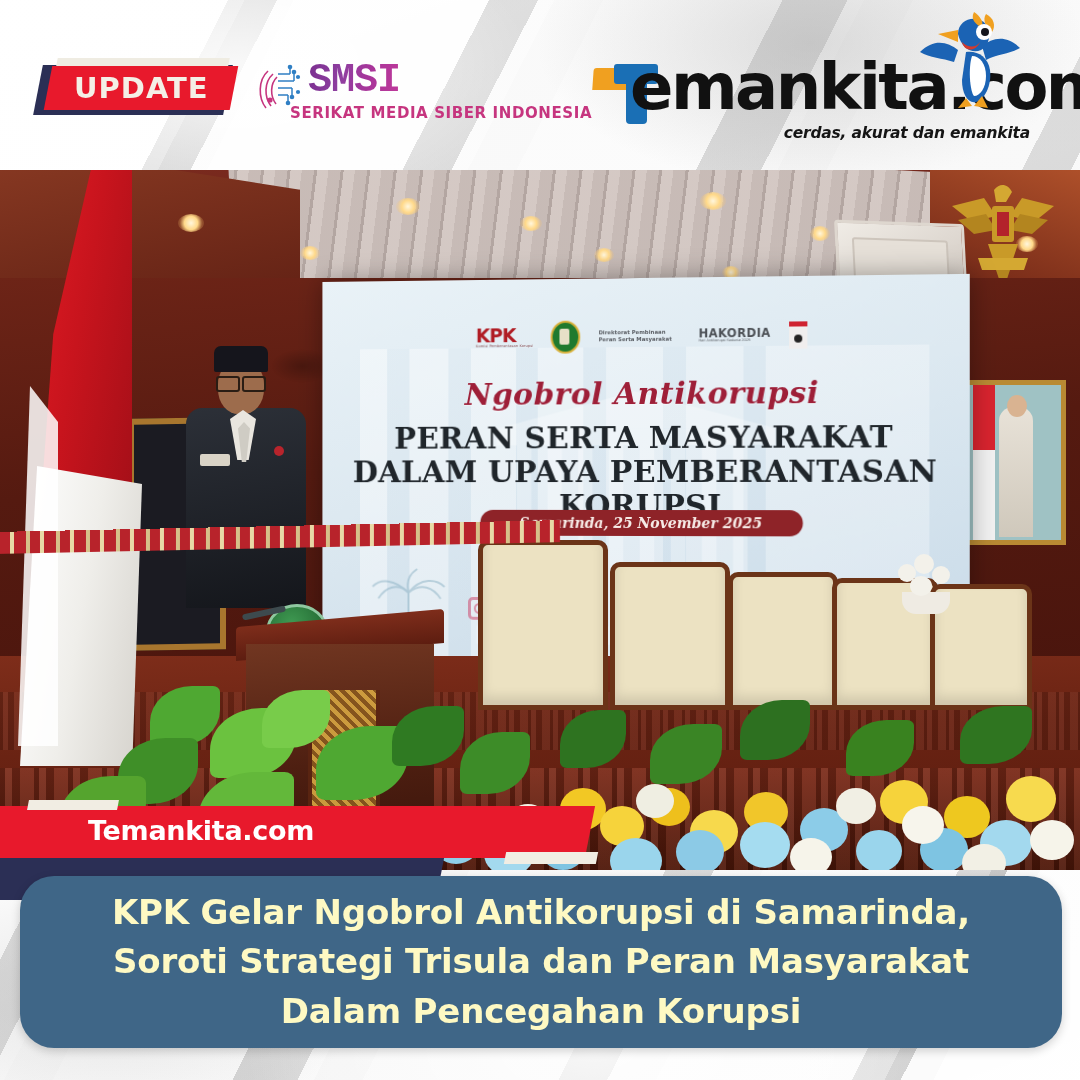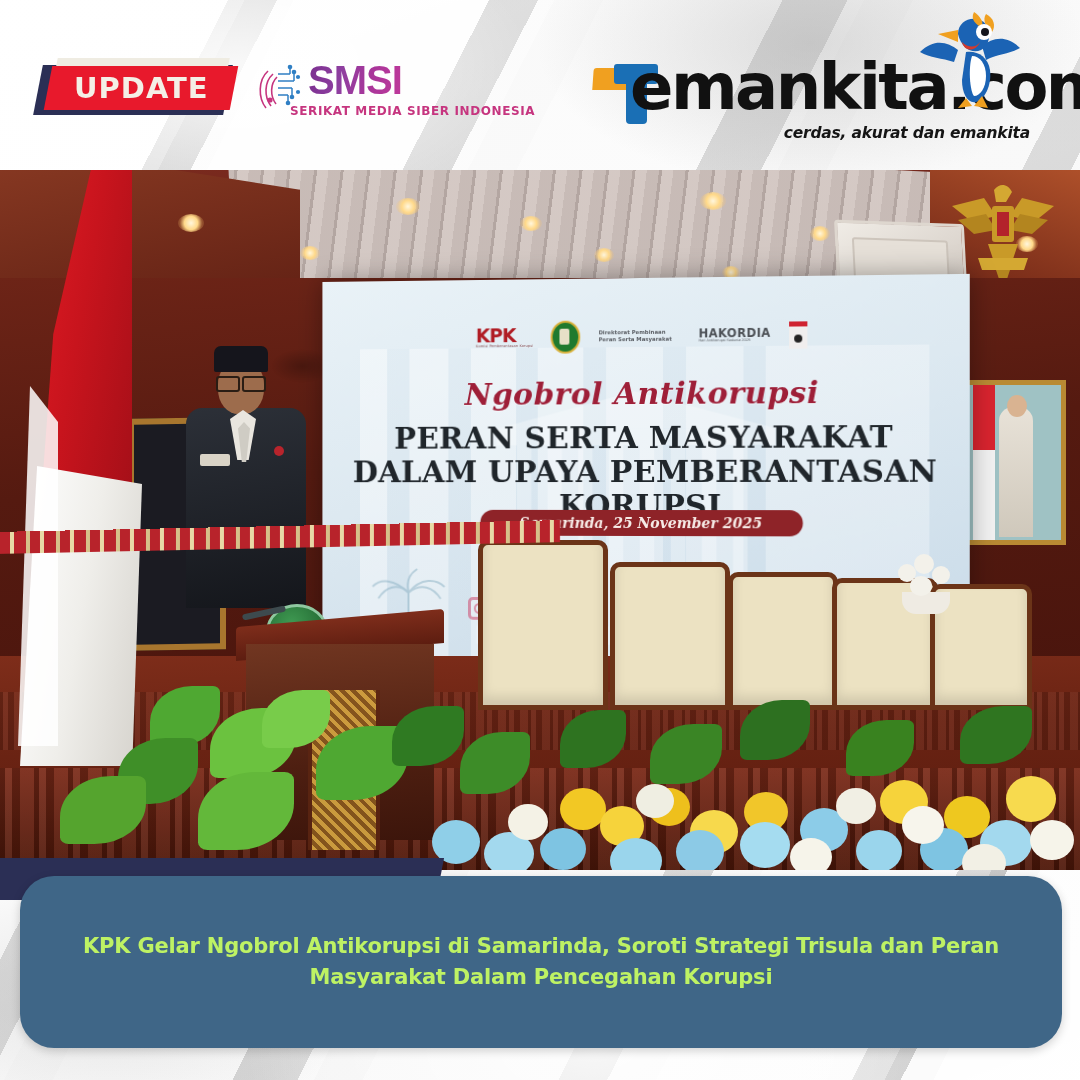--- a/index.html
+++ b/index.html
@@ -51,27 +51,27 @@
     color:#f4efe6;font-weight:bold;font-size:29px;letter-spacing:1px;
     font-family:"DejaVu Sans", sans-serif;
   }
 
   
   .smsi{position:absolute;left:252px;top:60px;width:175px;height:62px;}
   .smsi-mark{position:absolute;left:0;top:2px;width:52px;height:50px;}
   .smsi-text{
     position:absolute;left:56px;top:-2px;
     font-size:40px;font-weight:bold;letter-spacing:-1px;
-    font-family:Liberation Sans, sans-serif;
+    font-family:Liberation Mono, monospace;
     background:linear-gradient(100deg,#7a2f8f 0%,#8e3fa0 35%,#a8359a 65%,#c0399a 100%);
     -webkit-background-clip:text;background-clip:text;color:transparent;
   }
   .smsi-sub{
     position:absolute;left:38px;top:44px;
-    font-size:12px;font-weight:bold;letter-spacing:.6px;
+    font-size:15px;font-weight:bold;letter-spacing:.6px;
     color:#c6357f;font-family:"DejaVu Sans", sans-serif;white-space:nowrap;
   }
 
   
   .tk-logo{position:absolute;left:590px;top:28px;width:446px;height:112px;}
   .tk-word{
     position:absolute;left:40px;top:22px;
     font-size:64px;font-weight:bold;letter-spacing:-2.5px;color:#111111;
     font-family:"DejaVu Sans", sans-serif;
   }
@@ -308,22 +308,22 @@
   }
 
   
   .headline{
     position:absolute;left:20px;top:876px;width:1042px;height:172px;z-index:10;
     background:#3f6687;border-radius:34px;
     display:flex;align-items:center;justify-content:center;
     box-shadow:0 3px 10px rgba(0,0,0,.18);
   }
   .headline h1{
-    margin:12px;padding:0 40px;text-align:center;color:#bef264;
-    font-size:21px;line-height:1.46;font-weight:bold;letter-spacing:-.2px;
+    margin:12px;padding:0 40px;text-align:center;color:#fef9c3;
+    font-size:34px;line-height:1.46;font-weight:bold;letter-spacing:-.2px;
     font-family:"DejaVu Sans", sans-serif;
   }
 </style>
 </head>
 <body>
 
 <div class="poster">
 
   <div class="paper-bg"></div>
 
@@ -566,18 +566,24 @@
       <div class="fl" style="left:790px;top:158px;width:42px;height:38px;background:#f6f4ea;"></div>
       <div class="fl" style="left:836px;top:108px;width:40px;height:36px;background:#f1efe4;"></div>
       <div class="fl" style="left:902px;top:126px;width:42px;height:38px;background:#f7f5ec;"></div>
       <div class="fl" style="left:962px;top:164px;width:44px;height:38px;background:#f2f0e5;"></div>
       <div class="fl" style="left:1030px;top:140px;width:44px;height:40px;background:#f6f4ea;"></div>
     </div>
   </div>
 
   <div class="navyband"></div>
 
+  <div class="redband">
+    <div class="redband-bg"></div>
+    <div class="redband-tab1"></div>
+    <div class="redband-tab2"></div>
+    <div class="redband-text">Temankita.com</div>
+  </div>
 
   <div class="headline">
     <h1>KPK Gelar Ngobrol Antikorupsi di Samarinda, Soroti Strategi Trisula dan Peran Masyarakat Dalam Pencegahan Korupsi</h1>
   </div>
 
 </div>
 
 </body></html>

